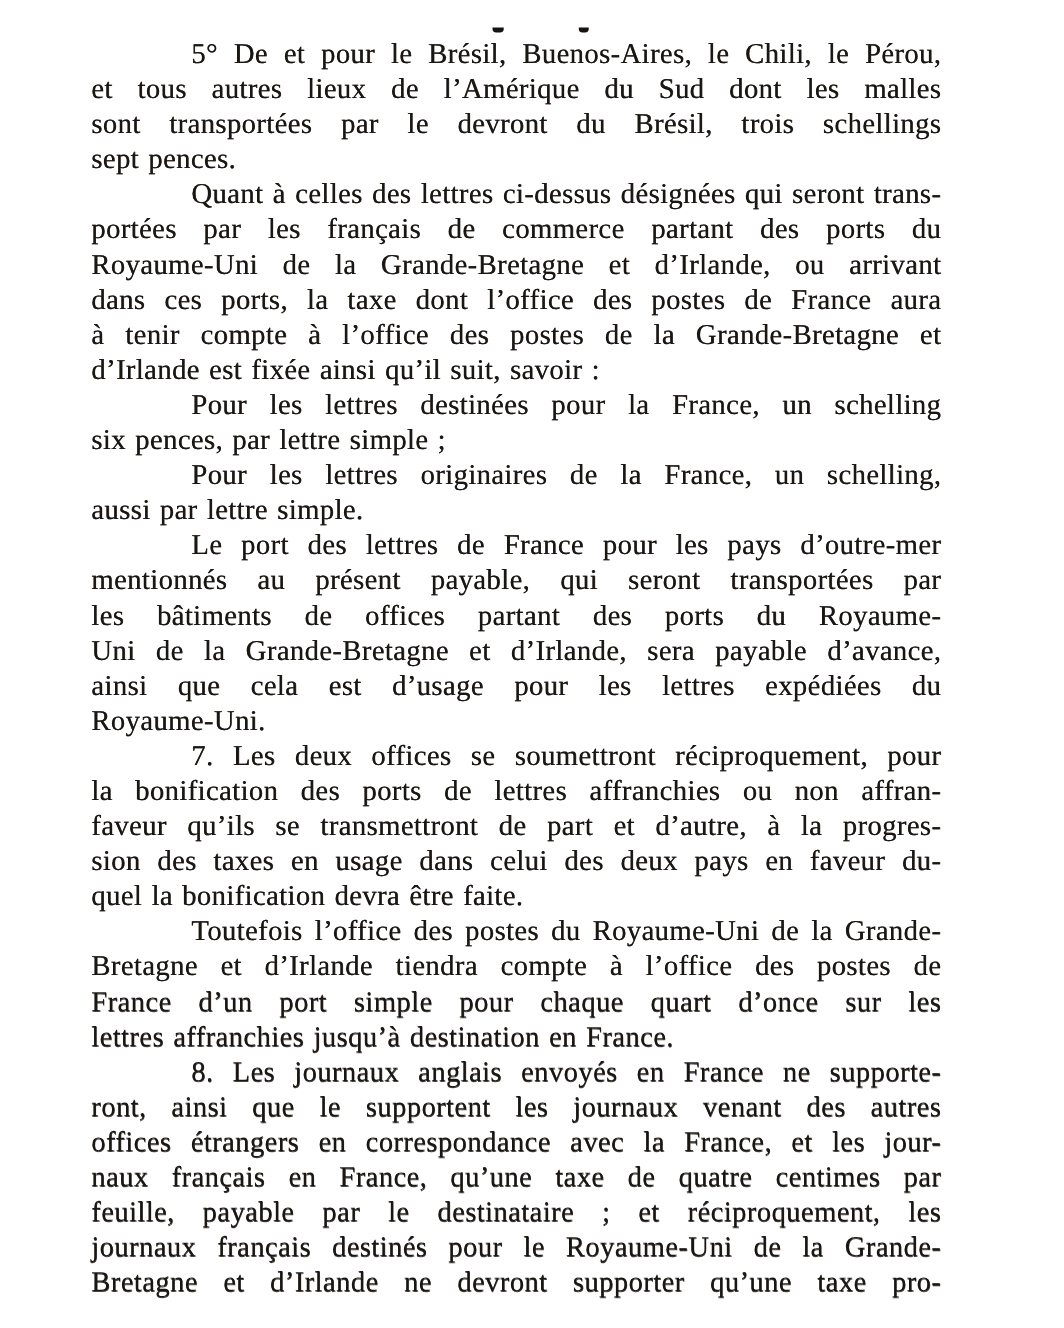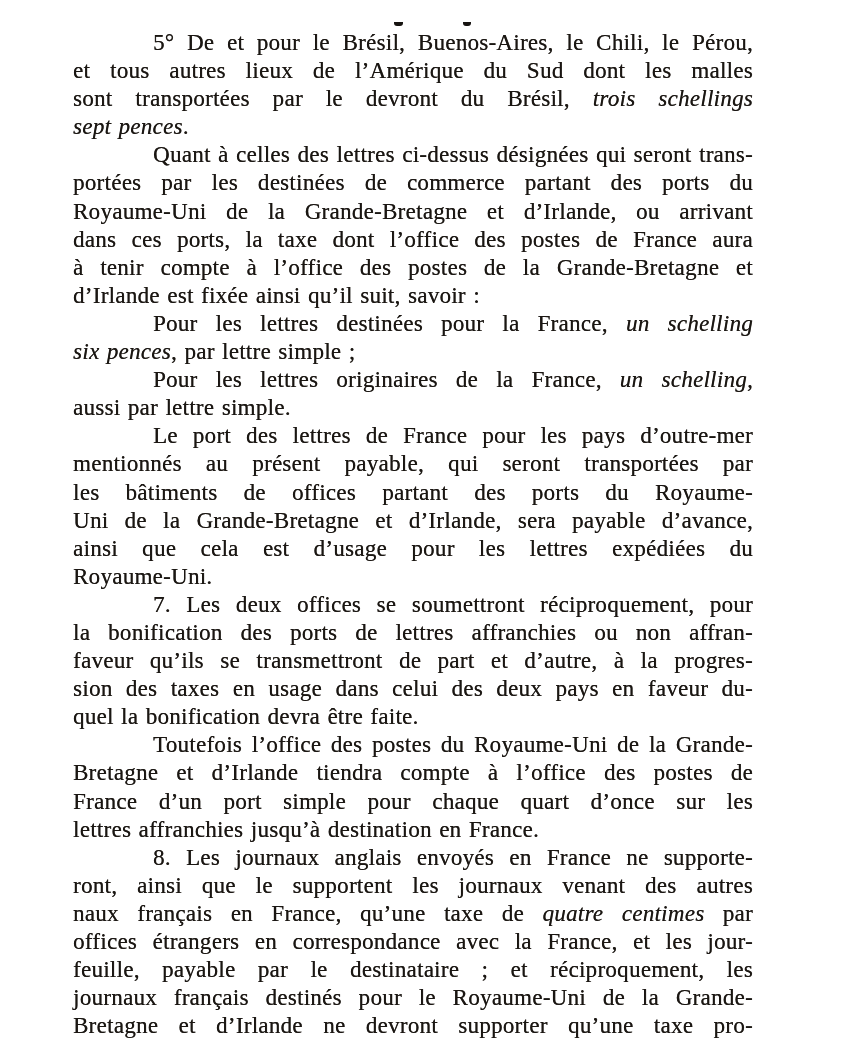--- a/index.html
+++ b/index.html
@@ -35,21 +35,20 @@
     text-shadow: 0.25px 0.25px 0.35px rgba(25, 20, 15, 0.8);
     white-space: normal;
   }
   .line.last {
     text-align-last: left;
   }
   .line.indent {
     text-indent: 80px;
   }
   .seg-italic {
-    font-style: italic;
   }
   
   .frag {
     position: absolute;
     top: 0;
     background: #161310;
     border-radius: 0 0 3px 3px;
   }
   .frag-1 { left: 394px; width: 9px; height: 4px; }
   .frag-2 { left: 463px; width: 8px; height: 4px; }
@@ -59,21 +58,21 @@
 
 <div class="page">
   <div class="frag frag-1"></div>
   <div class="frag frag-2"></div>
   <div class="text-block" style="color: rgb(26, 22, 18);">
       <div class="line indent"><span class="seg-roman">5° De et pour le Brésil, Buenos-Aires, le Chili, le Pérou,</span></div>
       <div class="line"><span class="seg-roman">et tous autres lieux de l’Amérique du Sud dont les malles</span></div>
       <div class="line"><span class="seg-roman">sont transportées par le devront du Brésil, </span><span class="seg-italic">trois schellings</span></div>
       <div class="line last"><span class="seg-italic">sept pences</span><span class="seg-roman">.</span></div>
       <div class="line indent"><span class="seg-roman">Quant à celles des lettres ci-dessus désignées qui seront trans-</span></div>
-      <div class="line"><span class="seg-roman">portées par les destinées de commerce partant des ports du</span></div>
+      <div class="line"><span class="seg-roman">portées par les français de commerce partant des ports du</span></div>
       <div class="line"><span class="seg-roman">Royaume-Uni de la Grande-Bretagne et d’Irlande, ou arrivant</span></div>
       <div class="line"><span class="seg-roman">dans ces ports, la taxe dont l’office des postes de France aura</span></div>
       <div class="line"><span class="seg-roman">à tenir compte à l’office des postes de la Grande-Bretagne et</span></div>
       <div class="line last"><span class="seg-roman">d’Irlande est fixée ainsi qu’il suit, savoir :</span></div>
       <div class="line indent"><span class="seg-roman">Pour les lettres destinées pour la France, </span><span class="seg-italic">un schelling</span></div>
       <div class="line last"><span class="seg-italic">six pences</span><span class="seg-roman">, par lettre simple ;</span></div>
       <div class="line indent"><span class="seg-roman">Pour les lettres originaires de la France, </span><span class="seg-italic">un schelling,</span></div>
       <div class="line last"><span class="seg-roman">aussi par lettre simple.</span></div>
       <div class="line indent"><span class="seg-roman">Le port des lettres de France pour les pays d’outre-mer</span></div>
       <div class="line"><span class="seg-roman">mentionnés au présent payable, qui seront transportées par</span></div>
@@ -85,19 +84,19 @@
       <div class="line"><span class="seg-roman">la bonification des ports de lettres affranchies ou non affran-</span></div>
       <div class="line"><span class="seg-roman">faveur qu’ils se transmettront de part et d’autre, à la progres-</span></div>
       <div class="line"><span class="seg-roman">sion des taxes en usage dans celui des deux pays en faveur du-</span></div>
       <div class="line last"><span class="seg-roman">quel la bonification devra être faite.</span></div>
       <div class="line indent"><span class="seg-roman">Toutefois l’office des postes du Royaume-Uni de la Grande-</span></div>
       <div class="line"><span class="seg-roman">Bretagne et d’Irlande tiendra compte à l’office des postes de</span></div>
       <div class="line"><span class="seg-roman">France d’un port simple pour chaque quart d’once sur les</span></div>
       <div class="line last"><span class="seg-roman">lettres affranchies jusqu’à destination en France.</span></div>
       <div class="line indent"><span class="seg-roman">8. Les journaux anglais envoyés en France ne supporte-</span></div>
       <div class="line"><span class="seg-roman">ront, ainsi que le supportent les journaux venant des autres</span></div>
+      <div class="line"><span class="seg-roman">offices étrangers en correspondance avec la France, et les jour-</span></div>
       <div class="line"><span class="seg-roman">naux français en France, qu’une taxe de </span><span class="seg-italic">quatre centimes</span><span class="seg-roman"> par</span></div>
-      <div class="line"><span class="seg-roman">offices étrangers en correspondance avec la France, et les jour-</span></div>
       <div class="line"><span class="seg-roman">feuille, payable par le destinataire ; et réciproquement, les</span></div>
       <div class="line"><span class="seg-roman">journaux français destinés pour le Royaume-Uni de la Grande-</span></div>
       <div class="line"><span class="seg-roman">Bretagne et d’Irlande ne devront supporter qu’une taxe pro-</span></div>
     </div>
 </div>
 
 </body></html>

